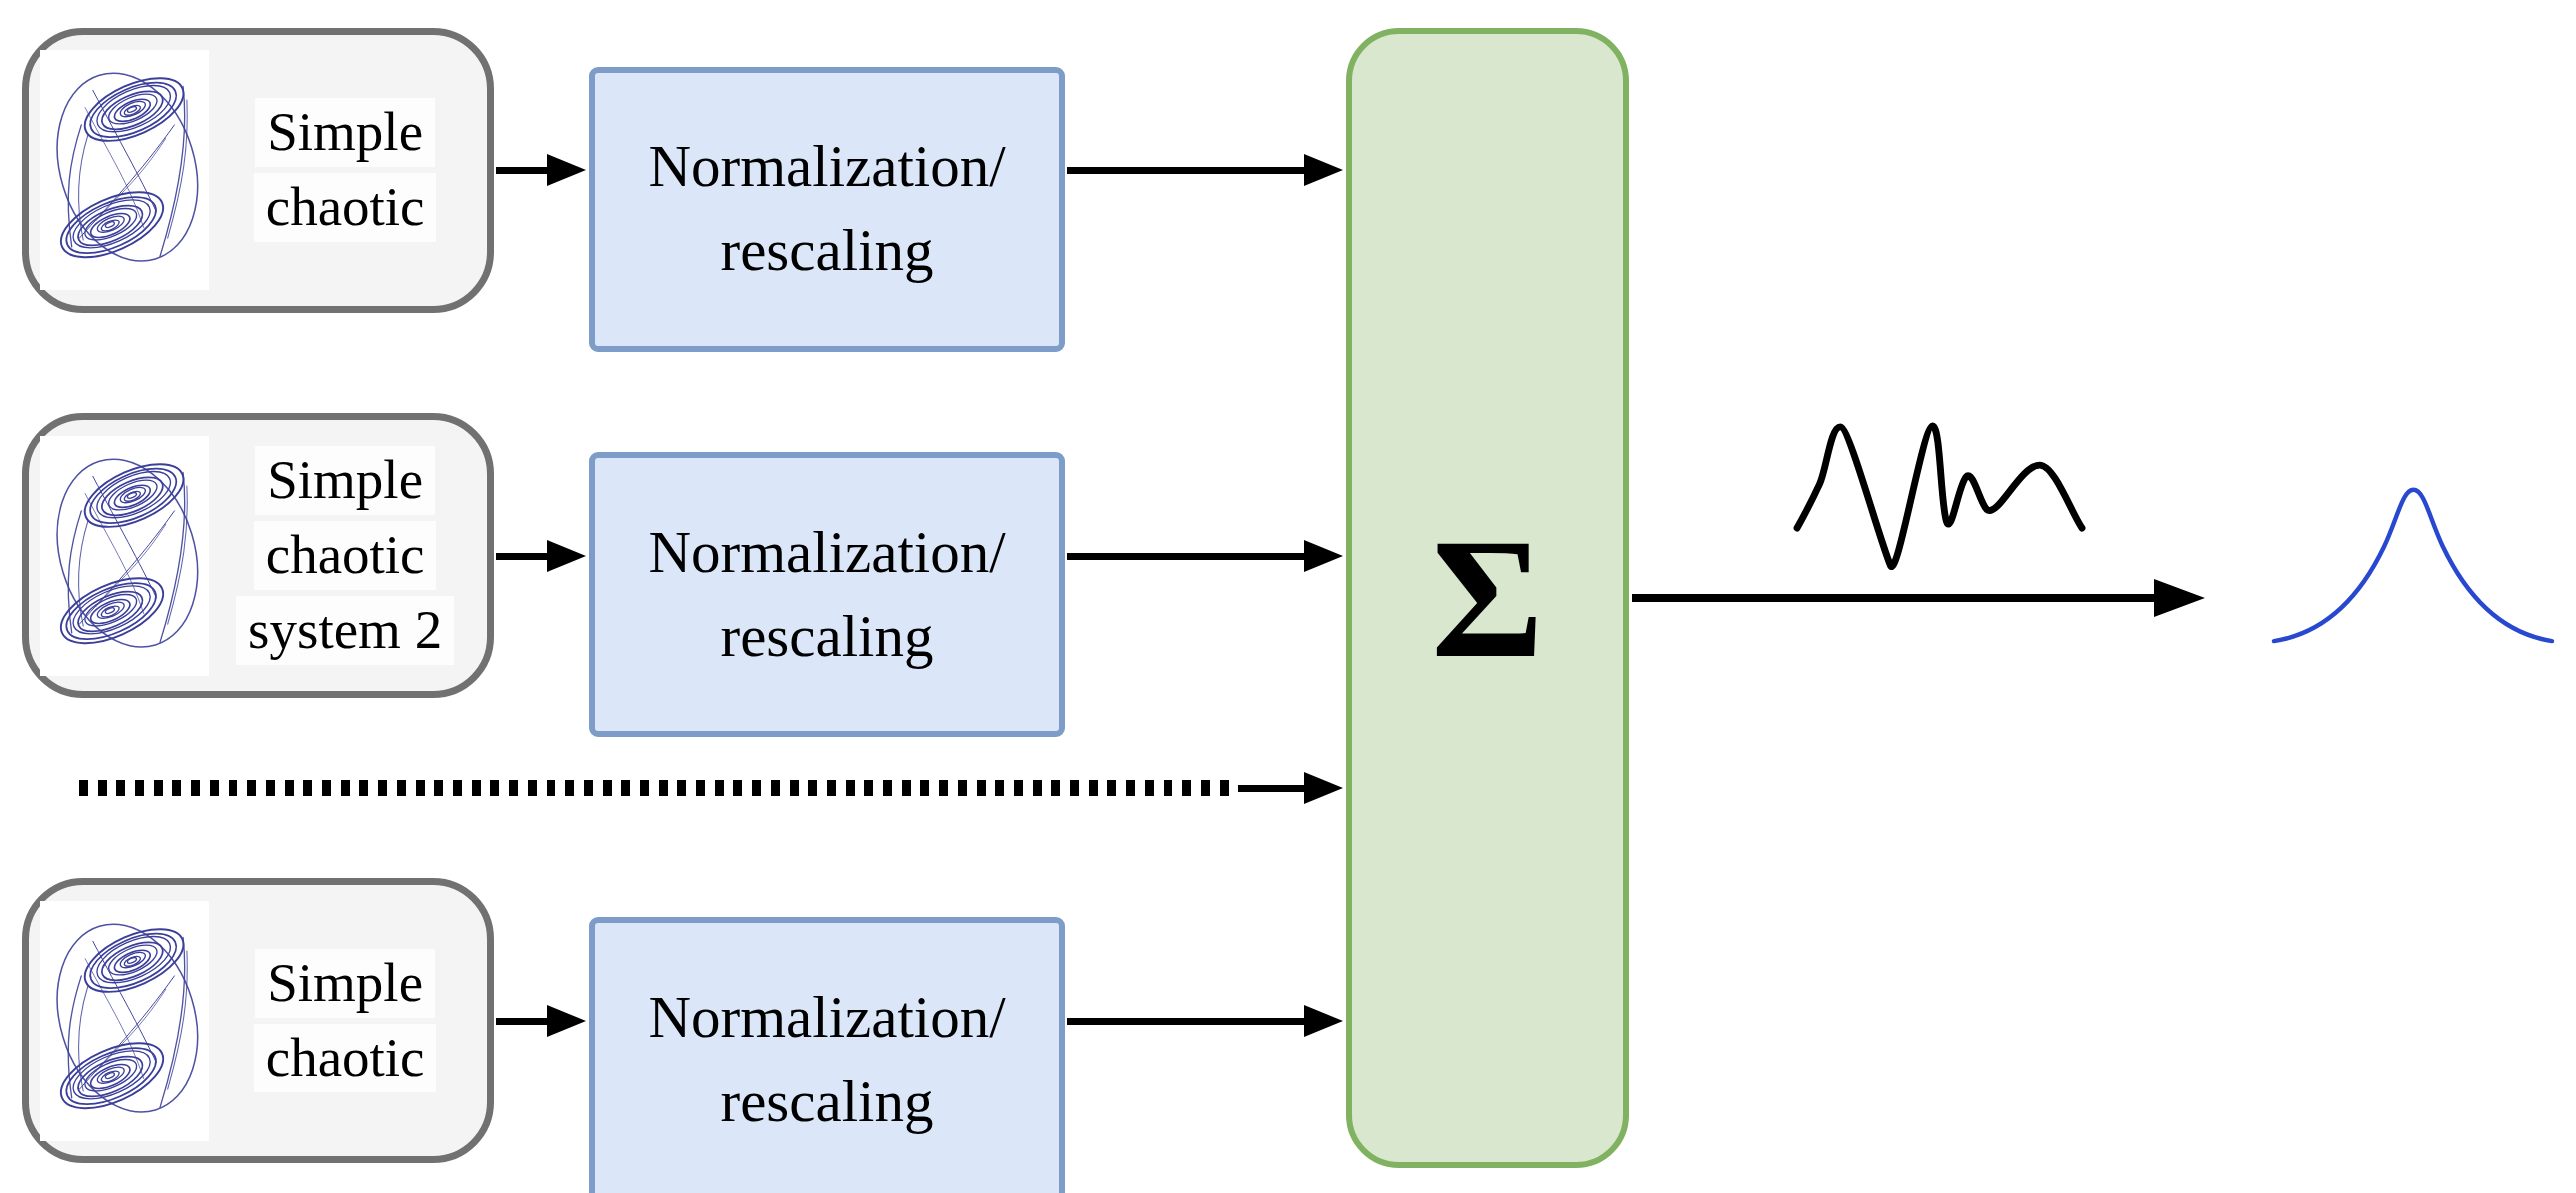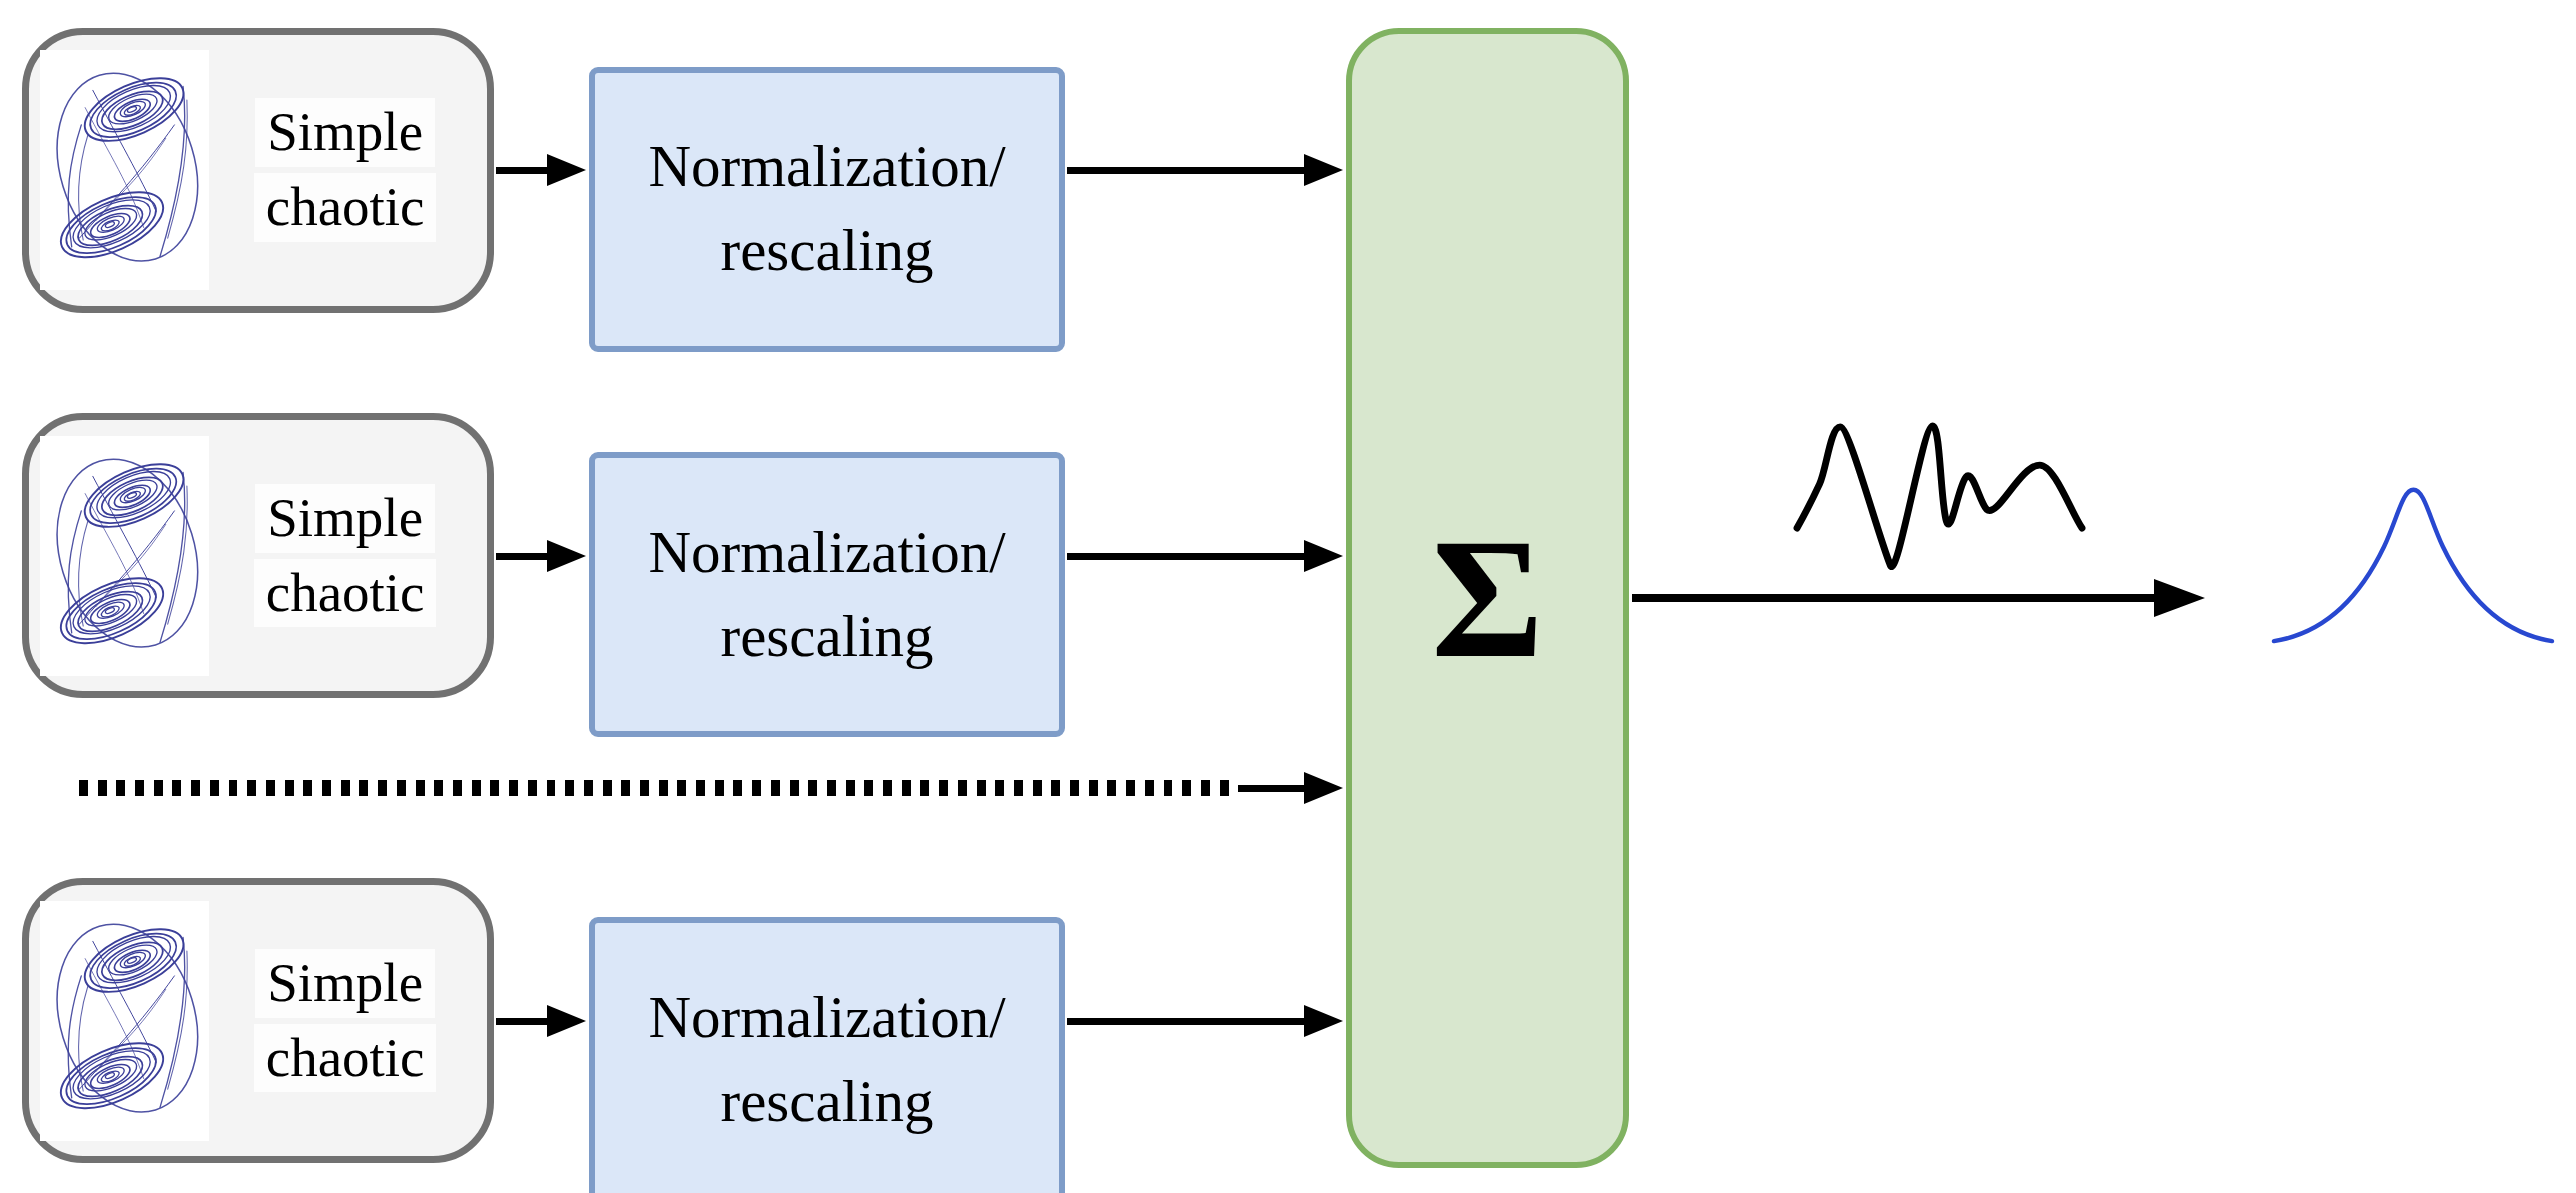--- a/index.html
+++ b/index.html
@@ -131,20 +131,21 @@
   </div>
   <div class="arrow a-norm ar1"></div>
 
   <div class="chaos-box r2">
     <svg class="attractor" viewBox="0 0 170 250">
         <use href="#attractor-shape"></use>
       </svg>
     <div class="chaos-label">
       <span class="band">Simple</span>
       <span class="band">chaotic</span>
+      <span class="band"><span>system</span>&nbsp;<span class="idx-italic">2</span></span>
     </div>
   </div>
   <div class="arrow a-chaos ar2"></div>
   <div class="norm-box r2">
     <span>Normalization/</span>
     <span>rescaling</span>
   </div>
   <div class="arrow a-norm ar2"></div>
 
   <div class="dotted-line"></div>

